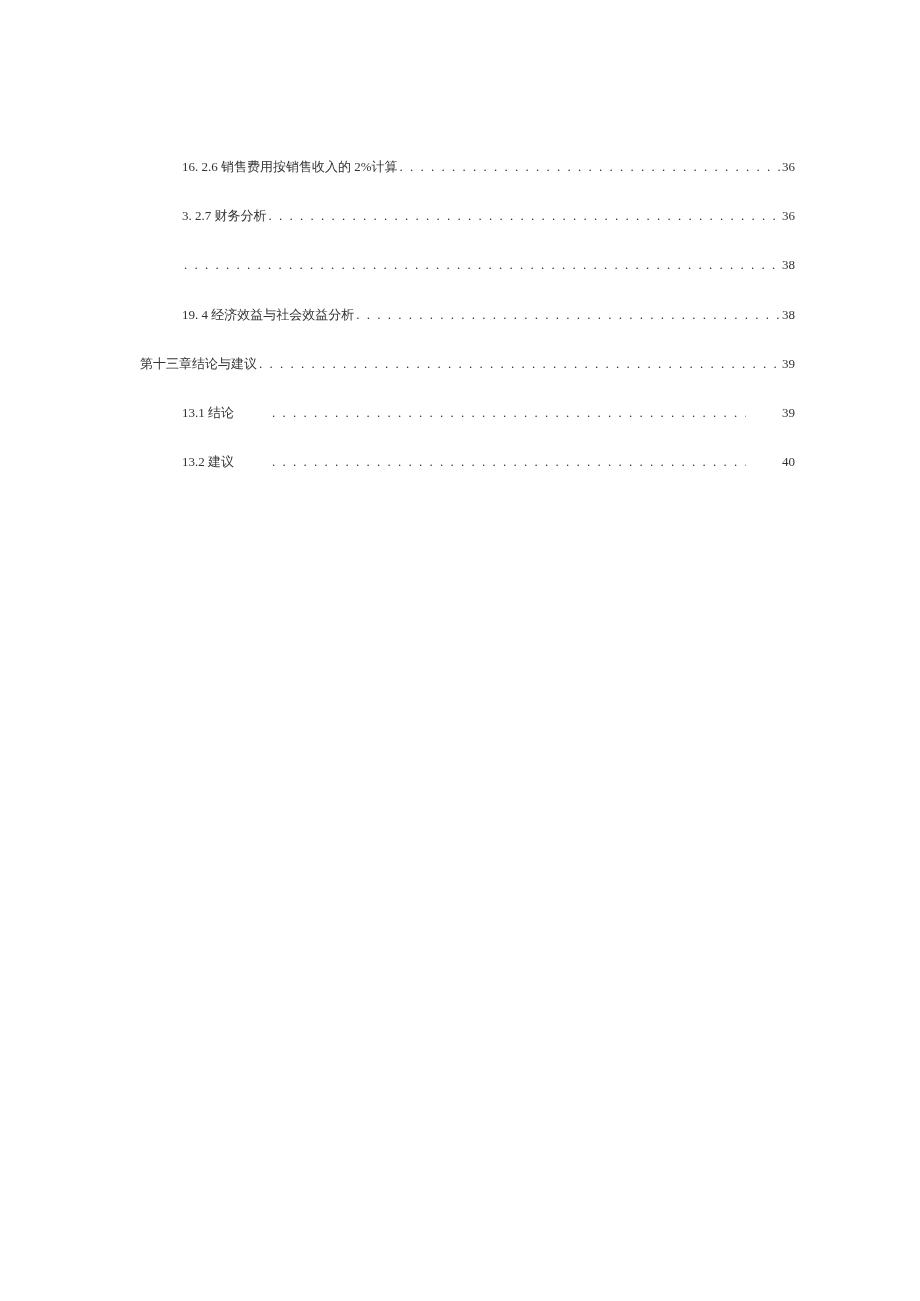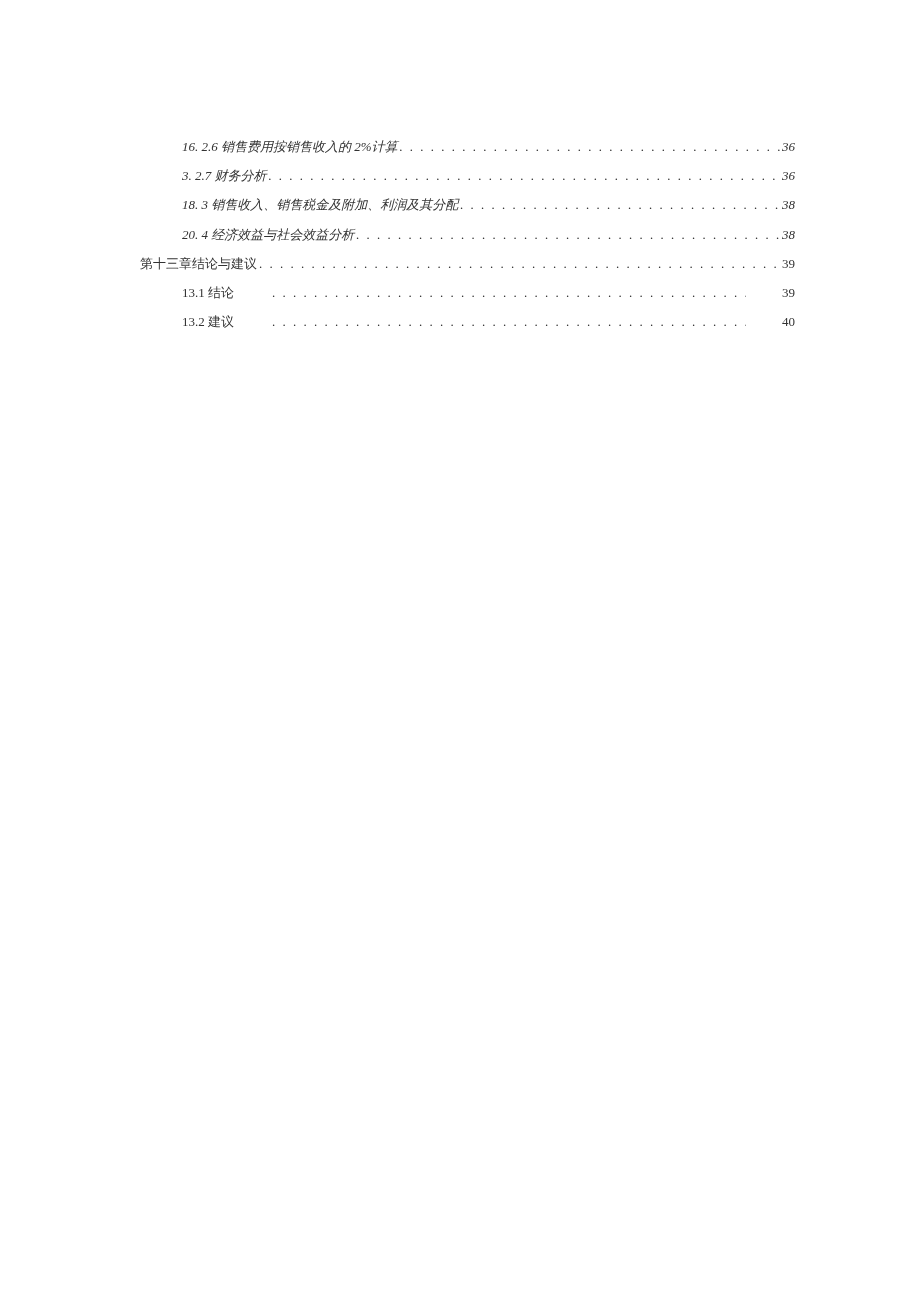--- a/index.html
+++ b/index.html
@@ -24,21 +24,20 @@
       display: flex;
       align-items: baseline;
       font-size: 13px;
       color: #333333;
       line-height: 1.4;
       margin-bottom: 11px;
       white-space: nowrap;
     }
     .toc-entry.level-2 {
       padding-left: 42px;
-      font-style: italic;
     }
     .toc-entry.level-3 {
       padding-left: 42px;
       gap: 36px;
     }
     .toc-entry.level-1 {
       padding-left: 0;
     }
     .toc-text {
       flex-shrink: 0;
@@ -48,47 +47,47 @@
       overflow: hidden;
       letter-spacing: 2px;
       color: #333333;
       padding: 0 2px;
     }
     .toc-dots::before {
       content: ". . . . . . . . . . . . . . . . . . . . . . . . . . . . . . . . . . . . . . . . . . . . . . . . . . . . . . . . . . . . . . . . . . . . . . . . . . . . . . . . . . . . . . . . . . . . . . . . . . . . . . . . . . . . . . . . . . . . . . . . . . . . . . . . . . . . . . . . . . .";
     }
     .toc-page {
       flex-shrink: 0;
+      margin-top: 20px;
     }
   </style>
 </head>
 <body>
 
 <div class="page-content">
 
   <div class="toc-entry level-2">
     <span class="toc-text">16.  2.6 销售费用按销售收入的 2%计算</span>
     <span class="toc-dots"></span>
     <span class="toc-page">36</span>
   </div>
 
   <div class="toc-entry level-2">
     <span class="toc-text">3.  2.7 财务分析</span>
     <span class="toc-dots"></span>
     <span class="toc-page">36</span>
   </div>
 
   <div class="toc-entry level-2">
-    <span class="toc-text">18.  3 销售收入、销售税金及附加、利润及其分配</span>
     <span class="toc-dots"></span>
     <span class="toc-page">38</span>
   </div>
 
   <div class="toc-entry level-2">
-    <span class="toc-text">20.  4 经济效益与社会效益分析</span>
+    <span class="toc-text">19.  4 经济效益与社会效益分析</span>
     <span class="toc-dots"></span>
     <span class="toc-page">38</span>
   </div>
 
   <div class="toc-entry level-1">
     <span class="toc-text">第十三章结论与建议</span>
     <span class="toc-dots"></span>
     <span class="toc-page">39</span>
   </div>
 

